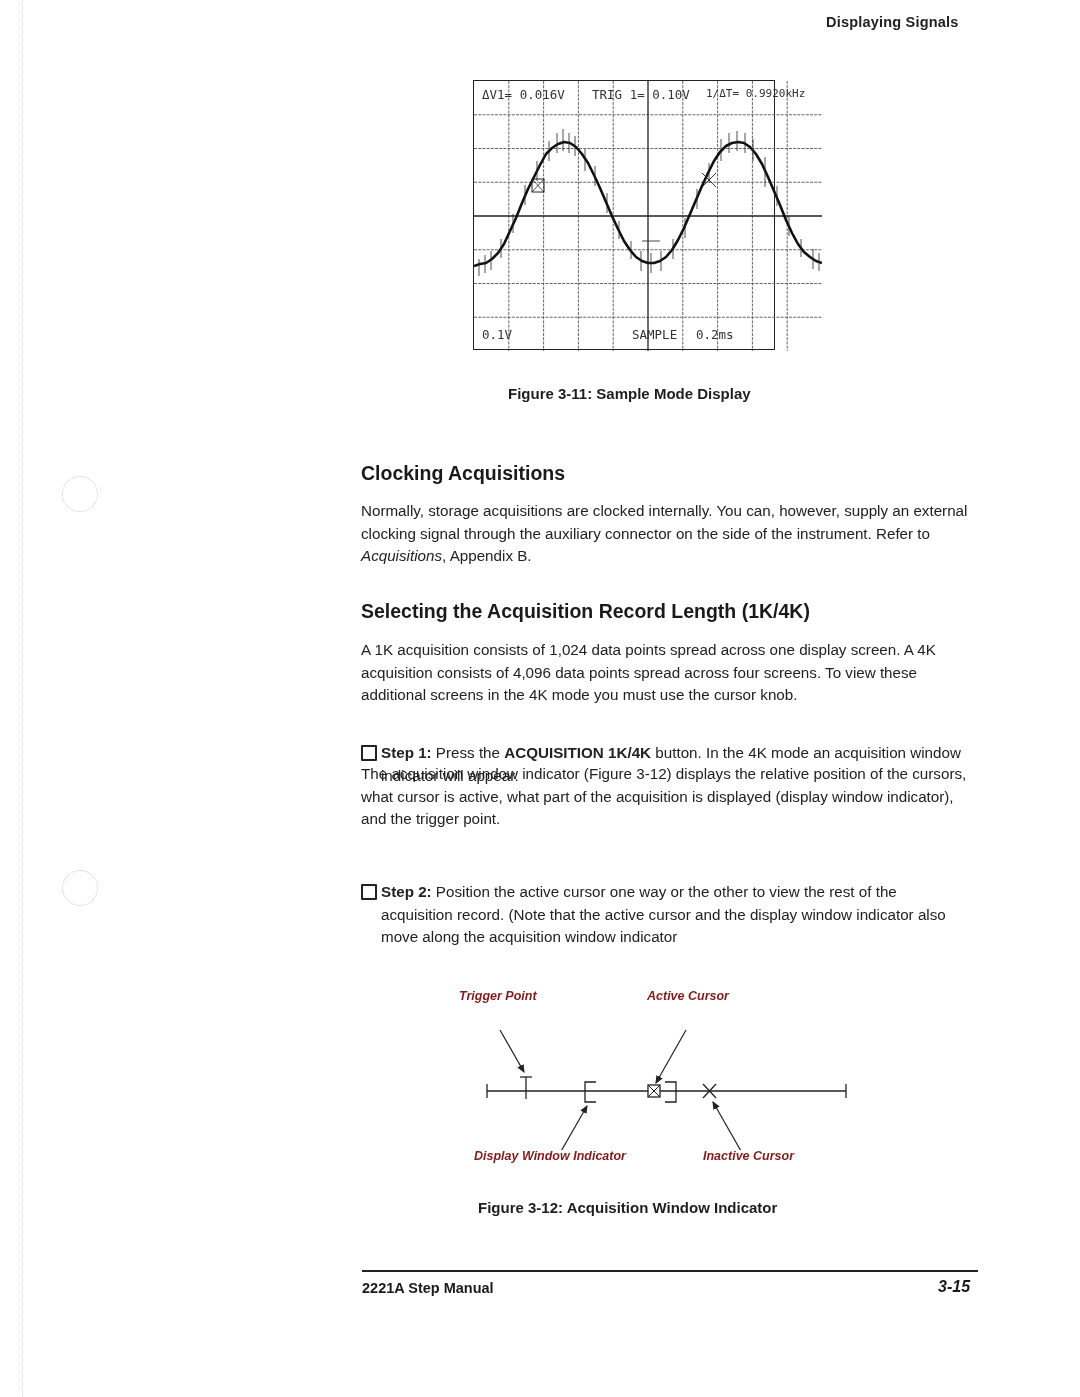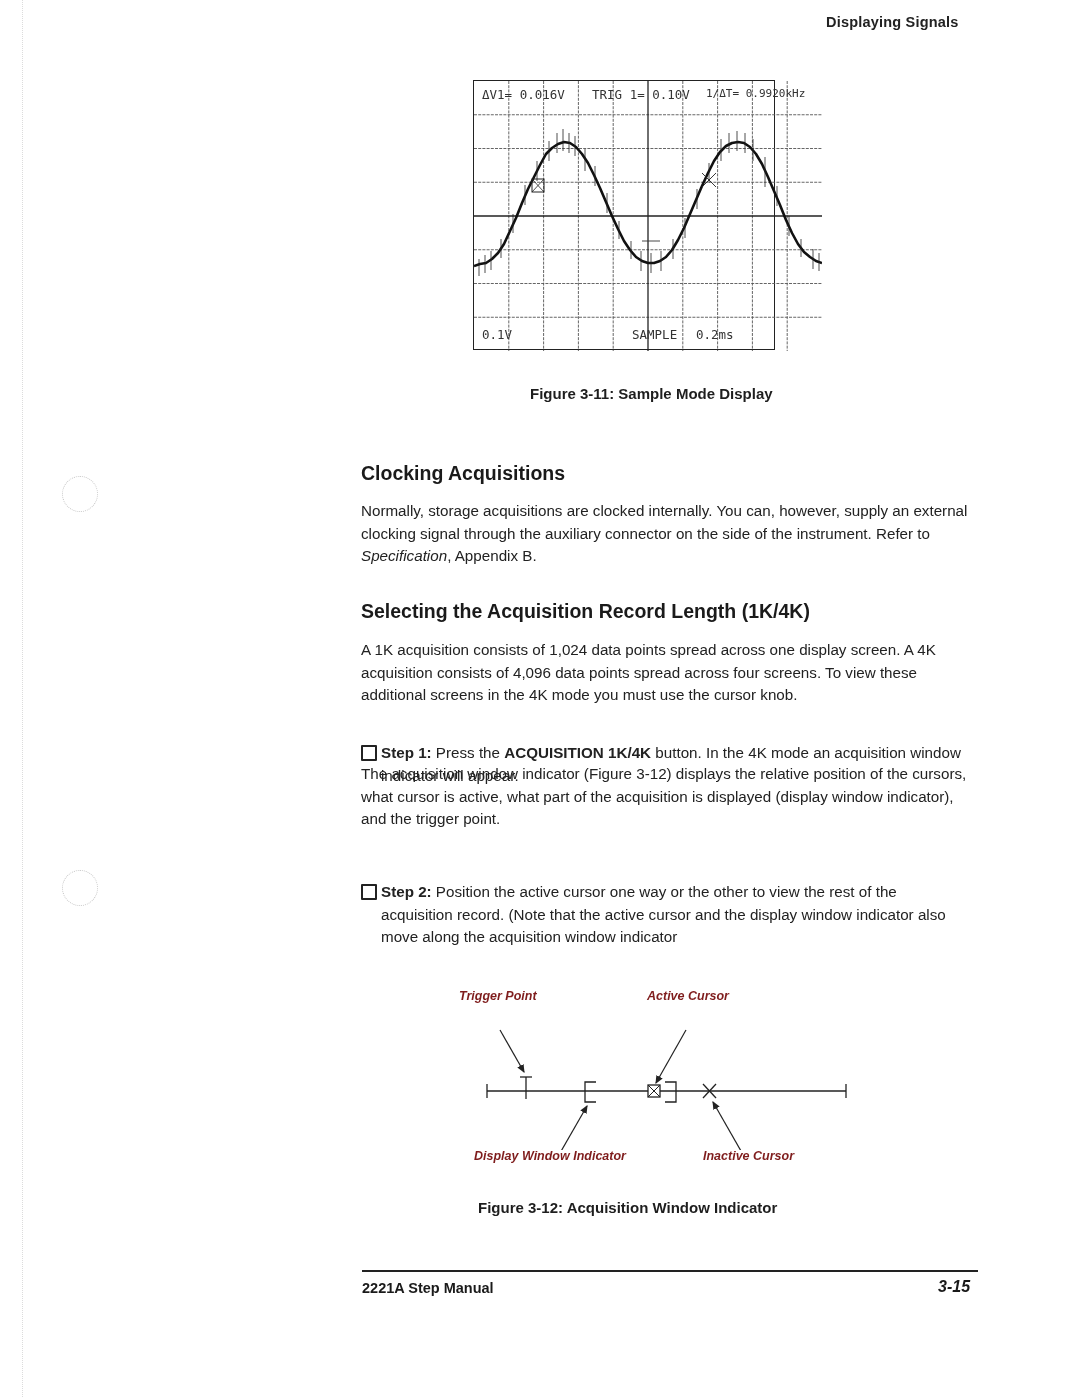--- a/index.html
+++ b/index.html
@@ -103,25 +103,25 @@
 
     <rect x="1" y="1" width="346" height="30" fill="#ffffff" opacity="0"></rect>
   </svg>
   <span class="readout" style="left:8px;top:6px;">ΔV1= 0.016V</span>
   <span class="readout" style="left:118px;top:6px;">TRIG 1= 0.10V</span>
   <span class="readout" style="left:232px;top:6px;font-size:11px;">1/ΔT= 0.9920kHz</span>
   <span class="readout" style="left:8px;top:246px;">0.1V</span>
   <span class="readout" style="left:158px;top:246px;text-align:right;">SAMPLE</span>
   <span class="readout" style="left:222px;top:246px;">0.2ms</span>
 </div>
-<div class="abs caption" style="left:508px;top:385px;margin-left:22px;">Figure 3-11:  Sample Mode Display</div>
+<div class="abs caption" style="left:508px;top:385px;">Figure 3-11:  Sample Mode Display</div>
 
 <div class="abs h2" style="left:361px;top:462px;">Clocking Acquisitions</div>
 <div class="abs para" style="top:500px;">
-  <span>Normally, storage acquisitions are clocked internally. You can, however, supply an external clocking signal through the auxiliary connector on the side of the instrument. Refer to </span><em>Specification</em><span>, Appendix B.</span>
+  <span>Normally, storage acquisitions are clocked internally. You can, however, supply an external clocking signal through the auxiliary connector on the side of the instrument. Refer to </span><em>Acquisitions</em><span>, Appendix B.</span>
 </div>
 
 <div class="abs h2" style="left:361px;top:600px;">Selecting the Acquisition Record Length (1K/4K)</div>
 <div class="abs para" style="top:639px;">A 1K acquisition consists of 1,024 data points spread across one display screen. A 4K acquisition consists of 4,096 data points spread across four screens. To view these additional screens in the 4K mode you must use the cursor knob.</div>
 
 <div class="abs step" style="top:742px;">
   <span class="checkbox"></span>
   <div class="step-body">
     <span class="step-label">Step 1:</span><span>  Press the </span><strong>ACQUISITION 1K/4K</strong><span> button. In the 4K mode an acquisition window indicator will appear.</span>
   </div>

